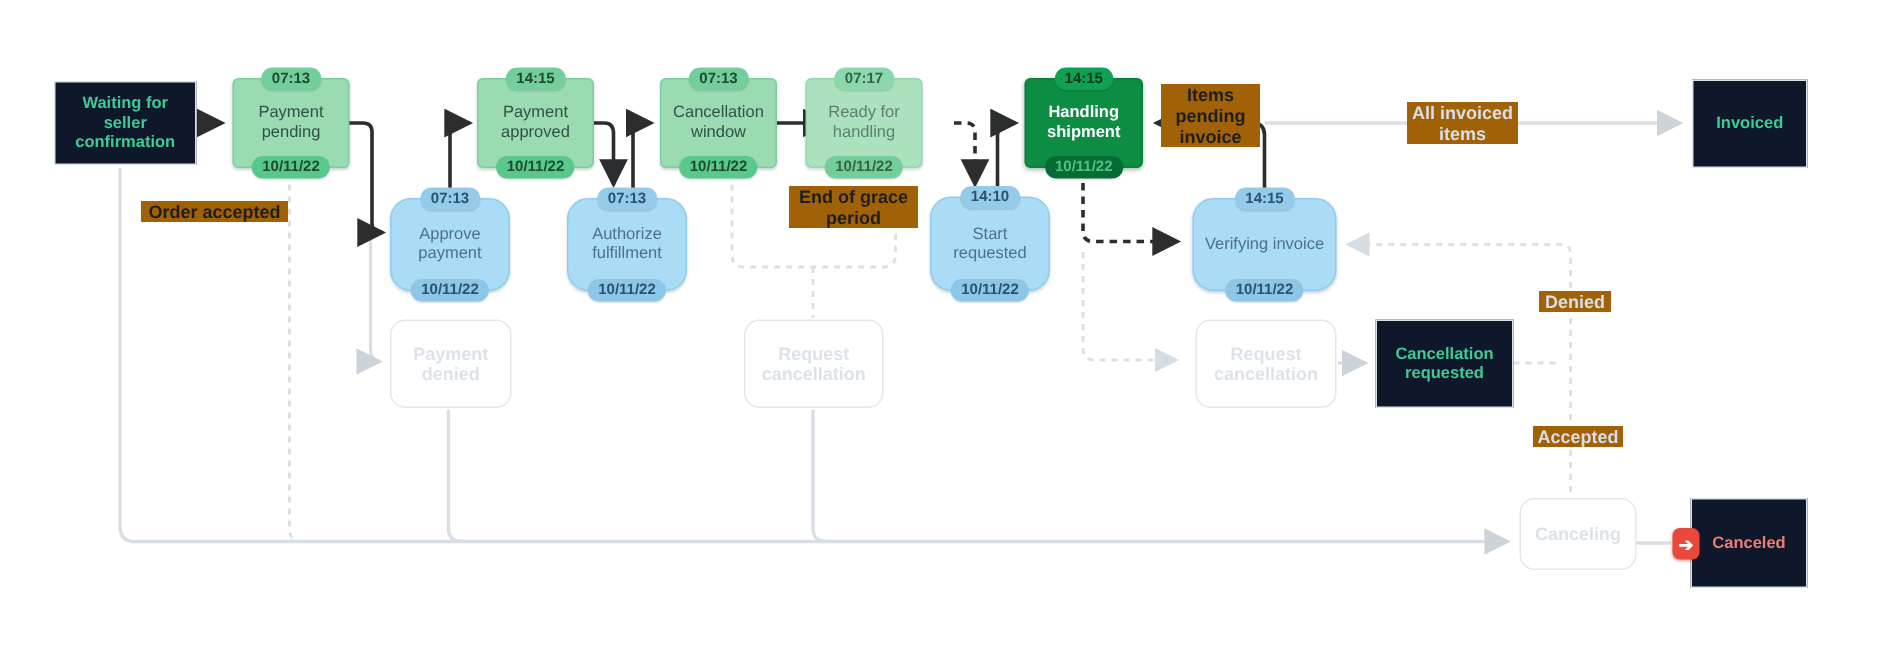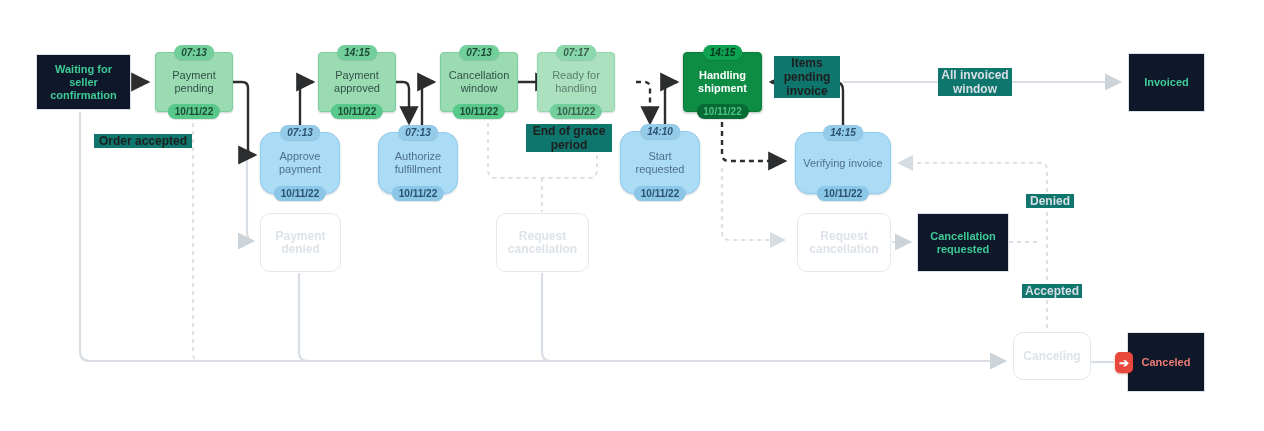--- a/index.html
+++ b/index.html
@@ -41,34 +41,34 @@
   .ghost{
     background:#ffffff;border:1px solid #e3e8ec;border-radius:10px;color:#dde3e9;
     font-weight:bold;font-size:12px;
   }
   
   .badge{
     position:absolute;left:50%;transform:translateX(-50%);
     font-size:10px;font-weight:bold;line-height:13px;padding:1px 7px;border-radius:8px;
     white-space:nowrap;box-shadow:0 1px 1px rgba(0,0,0,.12);
   }
-  .badge.time{top:-8px;font-style:italic;}
+  .badge.time{top:-8px;}
   .badge.date{bottom:-8px;}
   .g-time{background:#72cf9c;color:#1d4a33;}
   .g-date{background:#58c88b;color:#1d4a33;}
   .gl-time{background:#8ad8ac;color:#39604c;}
   .gl-date{background:#72cf9c;color:#39604c;}
   .gd-time{background:#0fa152;color:#03351b;}
   .gd-date{background:#066c33;color:#4fc181;}
   .b-time{background:#93cbe9;color:#2b5271;}
   .b-date{background:#8cc7e7;color:#2b5271;}
   
   .lbl{
     position:absolute;z-index:3;text-align:center;font-weight:bold;font-size:12px;
-    line-height:14px;color:#1e1e1e;background:#0f766e;padding:0 2px;
+    line-height:14px;color:#1e1e1e;background:#a16207;padding:0 2px;
   }
   .lbl.gray{color:#d9dfe6;}
   
   .red-icon{
     position:absolute;z-index:4;width:18px;height:21px;background:#e8493c;
     border-radius:5px;color:#fff;display:flex;align-items:center;justify-content:center;
     font-size:12px;font-weight:bold;box-shadow:0 1px 2px rgba(150,20,10,.4);
   }
 </style>
 </head>
@@ -212,19 +212,19 @@
   <div class="red-icon" style="left:1115px;top:352px;">
     <span>➔</span>
   </div>
 
   <div class="lbl" style="left:94px;top:134px;width:94px;">Order accepted</div>
 
   <div class="lbl" style="left:502px;top:124px;width:82px;margin-left:24px;">End of grace period</div>
 
   <div class="lbl" style="left:774px;top:56px;width:62px;">Items pending invoice</div>
 
-  <div class="lbl gray" style="left:938px;top:68px;width:70px;">All invoiced window</div>
+  <div class="lbl gray" style="left:938px;top:68px;width:70px;">All invoiced items</div>
 
   <div class="lbl gray" style="left:1026px;top:194px;width:44px;">Denied</div>
 
   <div class="lbl gray" style="left:1022px;top:284px;width:56px;">Accepted</div>
 
 </div>
 
 </body></html>

